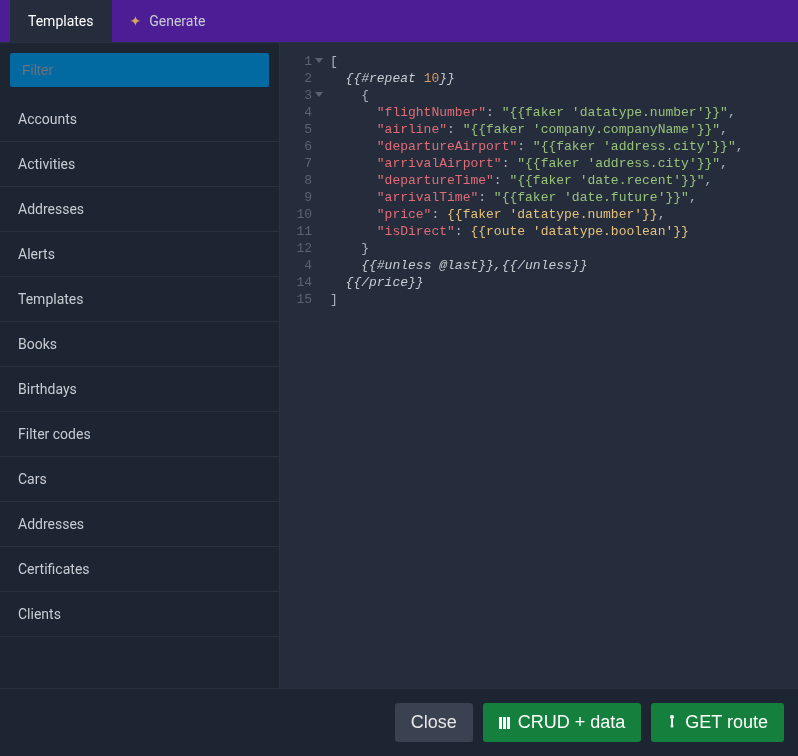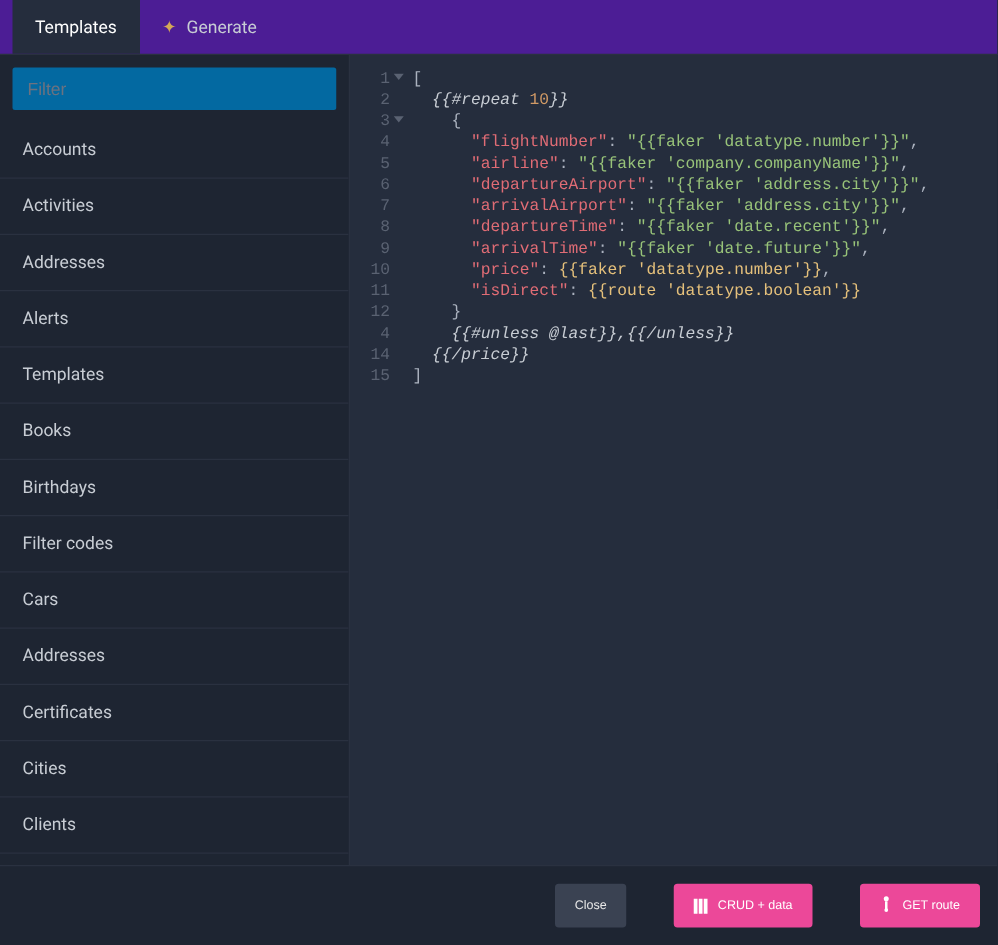--- a/index.html
+++ b/index.html
@@ -114,30 +114,29 @@
     padding: 14px;
     display: flex;
     justify-content: flex-end;
     gap: 10px;
     background: #1e2532;
   }
   .btn {
     padding: 9px 16px;
     border: none;
     border-radius: 3px;
-    font-size: 10px;
+    font-size: 18px;
     cursor: pointer;
     display: flex;
     align-items: center;
     gap: 8px;
     color: #fff;
-    margin-left: 28px;
   }
   .btn-secondary { background: #3a4252; color: #e8e8e8; }
-  .btn-primary { background: #ec4899; }
+  .btn-primary { background: #15803d; }
   .icon-crud { display:inline-flex; gap:1px; }
   .icon-crud span { width:3px; height:12px; background:#fff; display:inline-block; }
   .icon-route svg { width:10px; height:14px; }
 </style>
 </head>
 <body>
 
 <div class="tabs">
   <div class="tab active">
     <span>Templates</span>
@@ -158,21 +157,20 @@
       <div class="list-item"><span>Activities</span></div>
       <div class="list-item"><span>Addresses</span></div>
       <div class="list-item"><span>Alerts</span></div>
       <div class="list-item"><span>Templates</span></div>
       <div class="list-item"><span>Books</span></div>
       <div class="list-item"><span>Birthdays</span></div>
       <div class="list-item"><span>Filter codes</span></div>
       <div class="list-item"><span>Cars</span></div>
       <div class="list-item"><span>Addresses</span></div>
       <div class="list-item"><span>Certificates</span></div>
-      <div class="list-item"><span>Cities</span></div>
       <div class="list-item"><span>Clients</span></div>
     </div>
   </div>
 
   <div class="editor">
     <div class="gutter">
       <div class="ln fold">1</div>
       <div class="ln">2</div>
       <div class="ln fold">3</div>
       <div class="ln">4</div>

